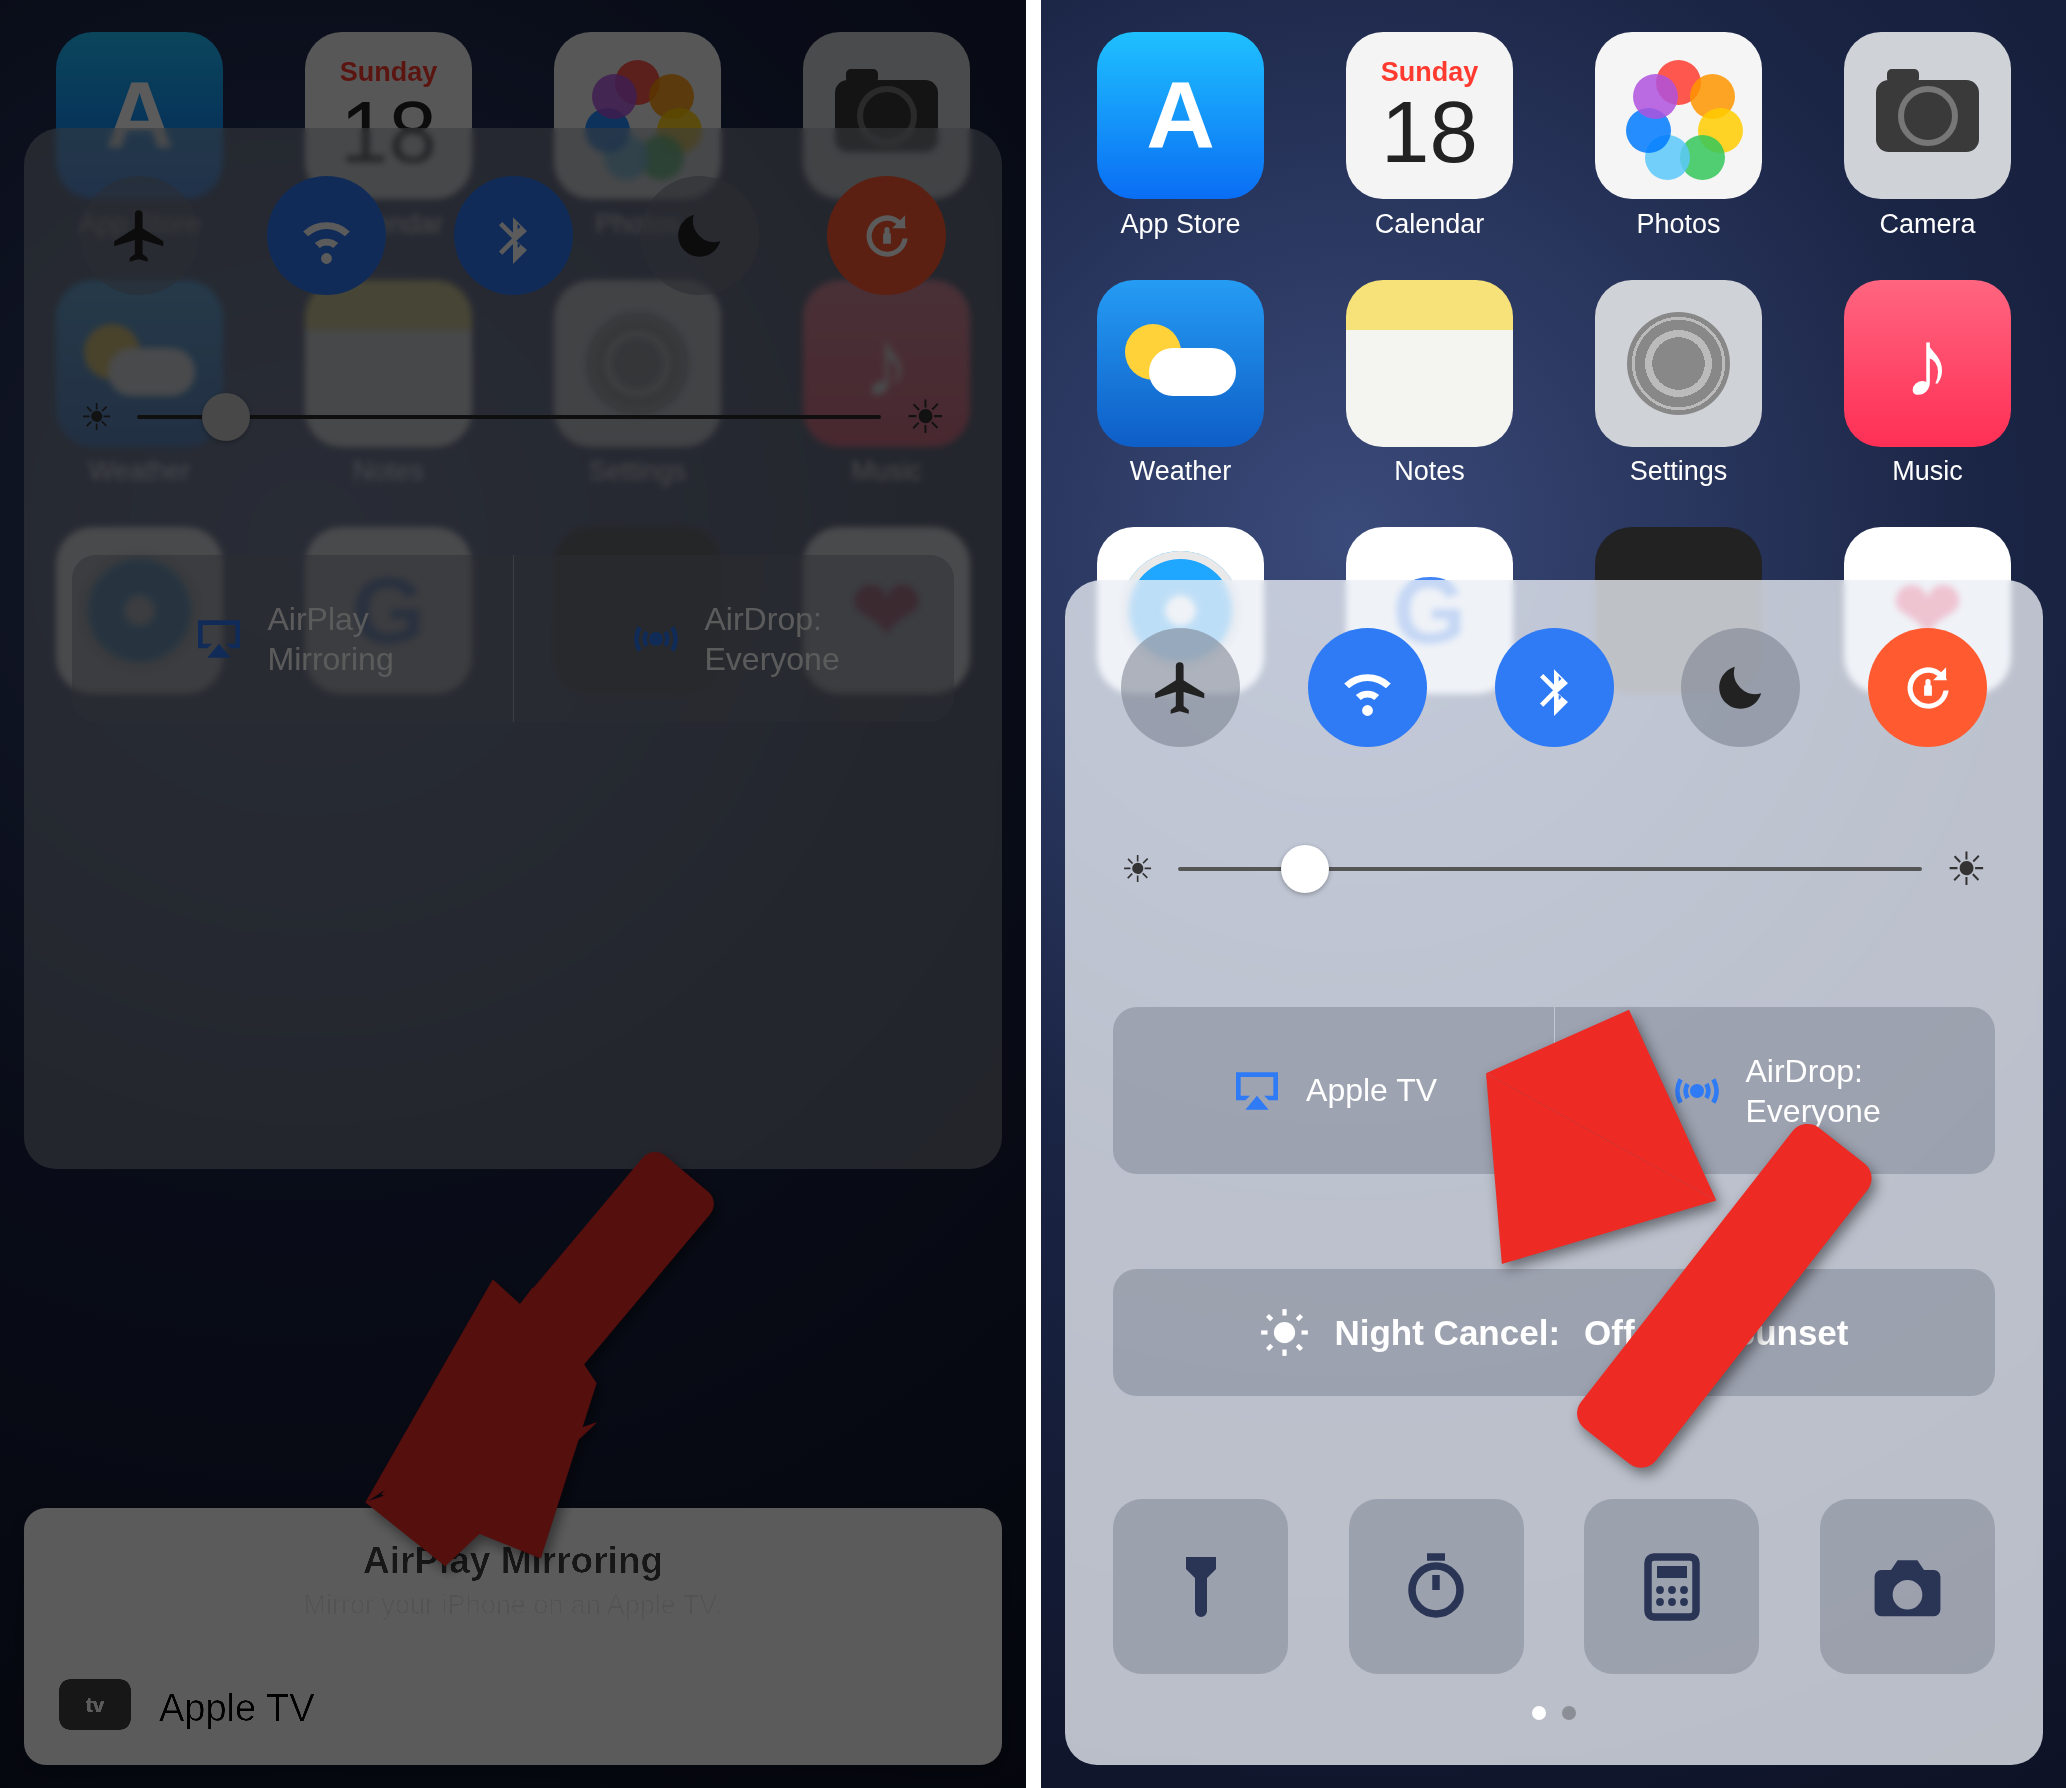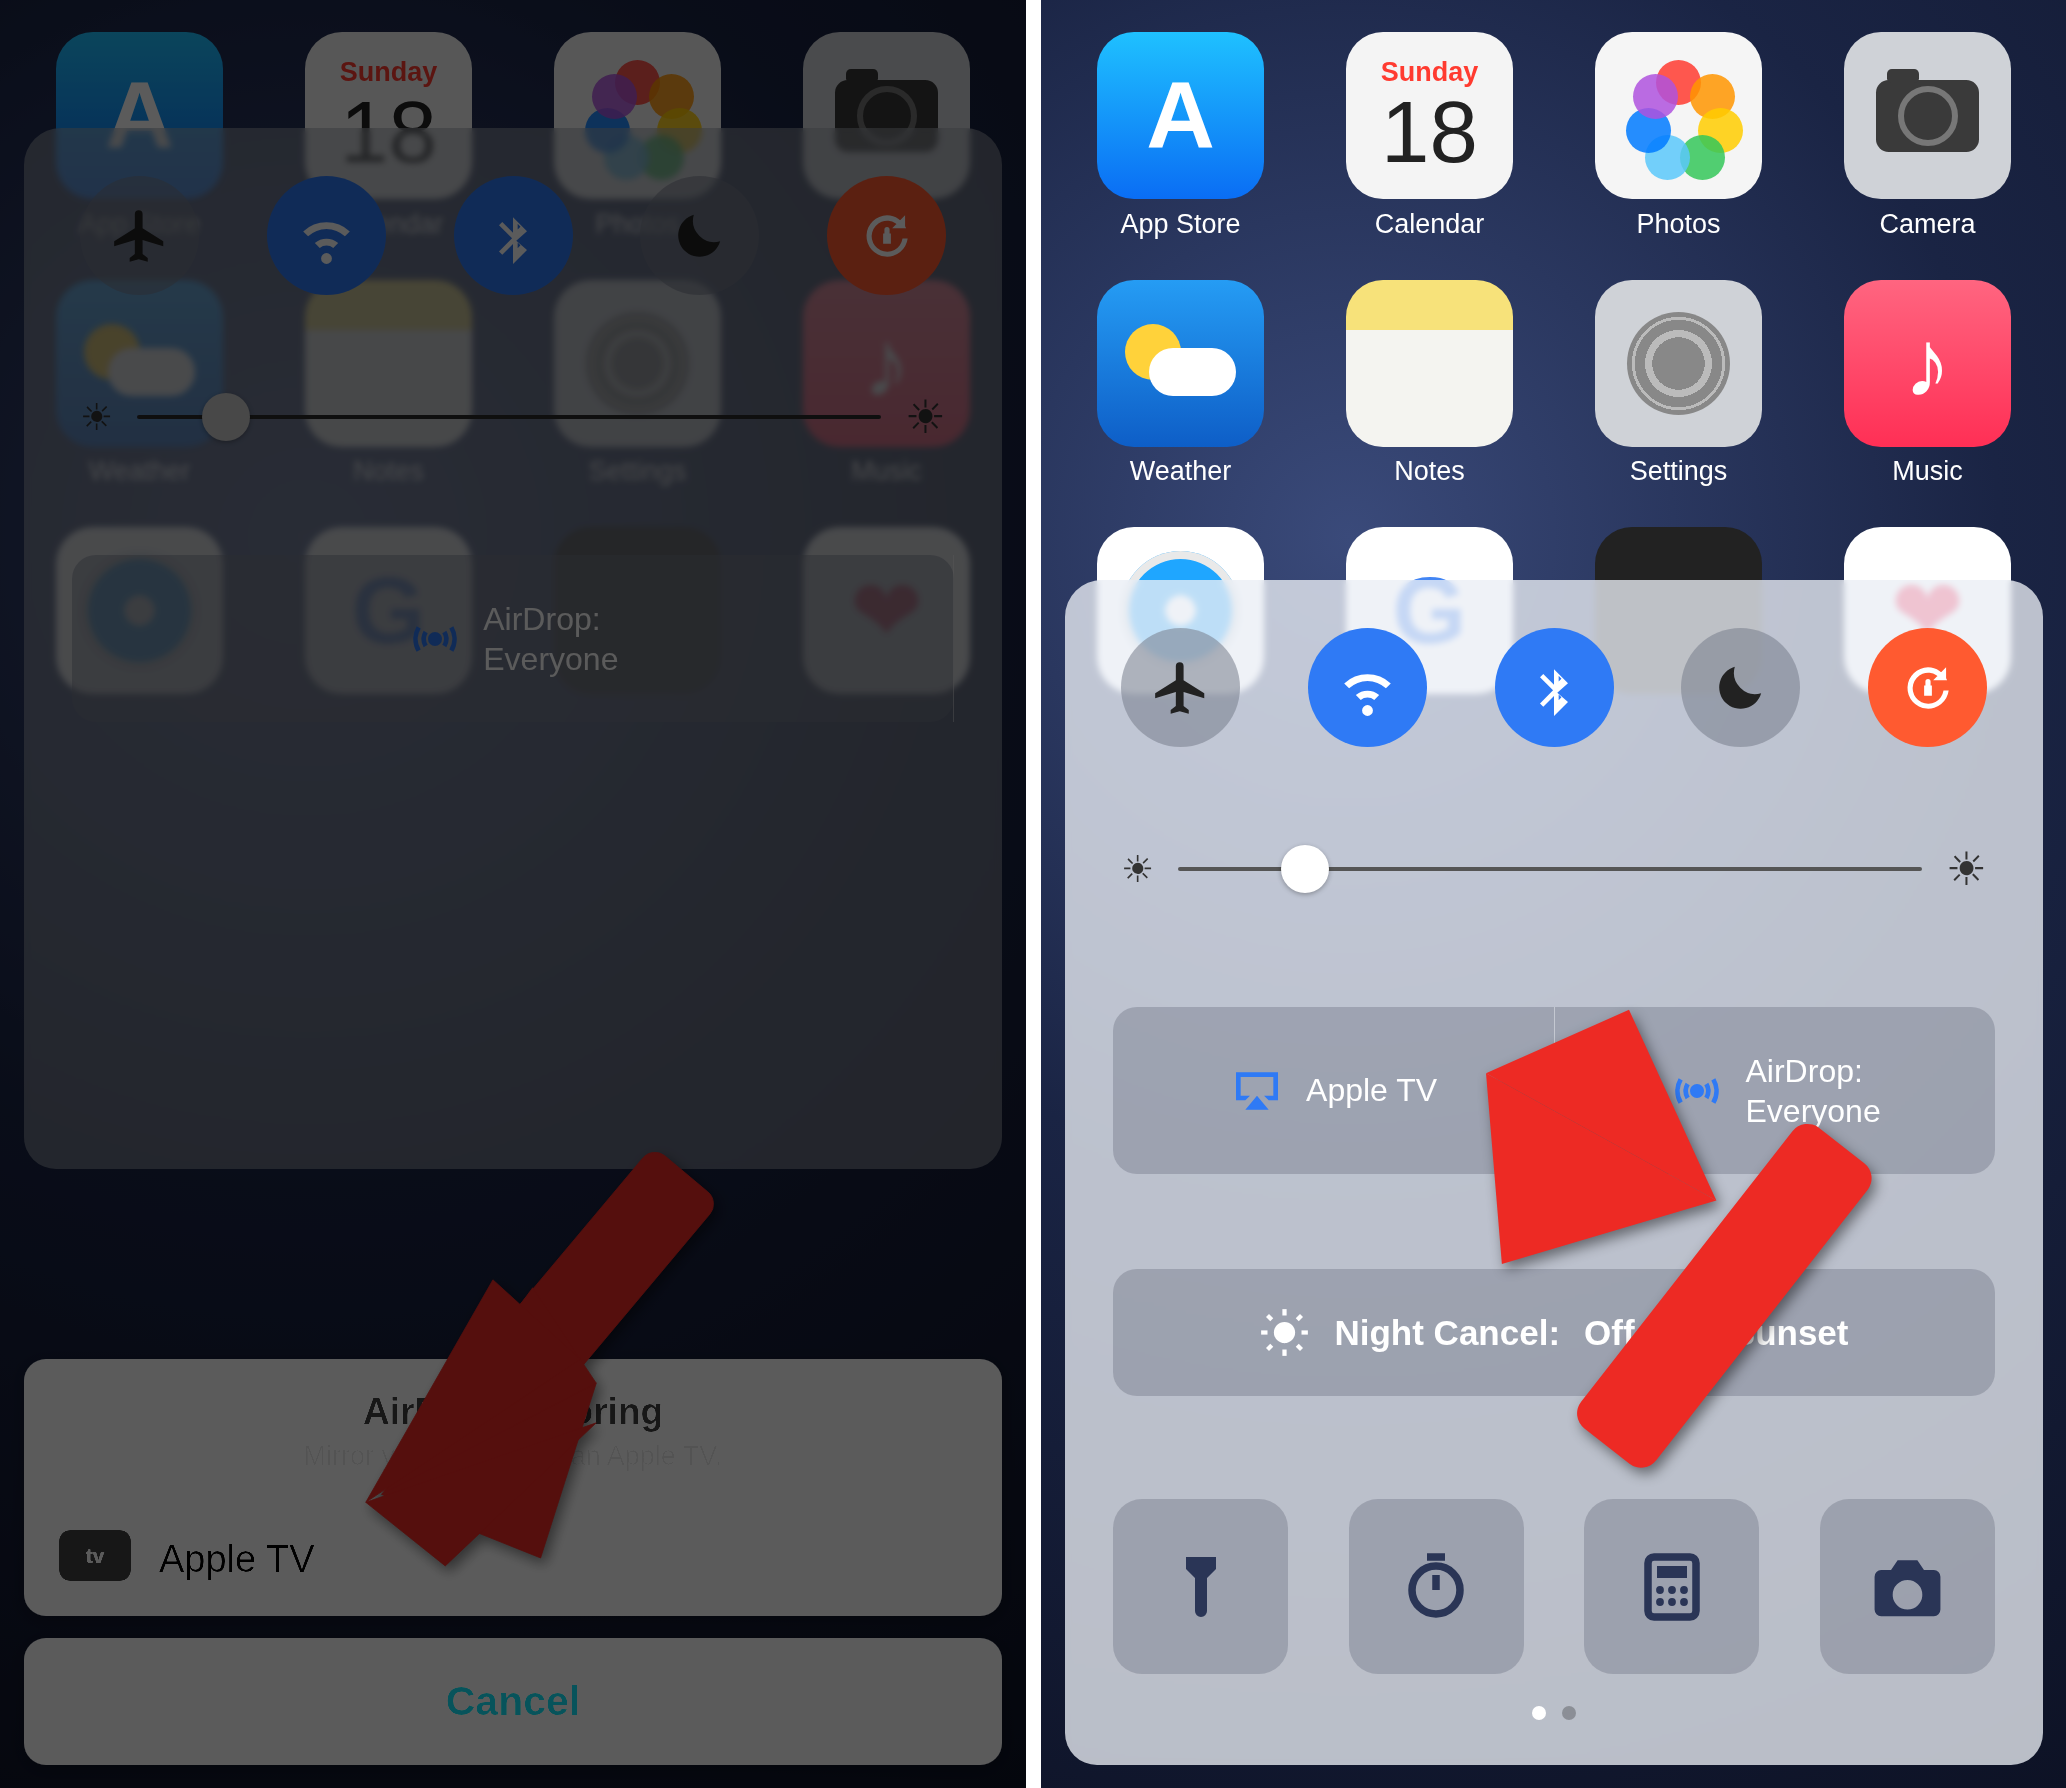--- a/index.html
+++ b/index.html
@@ -313,20 +313,31 @@
       <div class="brightness">
         <span class="sun-ico">☀︎</span>
         <div class="track">
             <div class="thumb"></div>
           </div>
         <span class="sun-ico" style="font-size:46px">☀︎</span>
       </div>
 
       <div class="tiles2">
         <div class="half">
+          <span class="ic ic-airplay">
+              <svg width="56" height="56" viewBox="0 0 24 24">
+                <path fill="currentColor" d="M3 4h18v12h-4l-2-2h4V6H5v8h4l-2 2H3V4zm9 10 5 6H7l5-6z"></path>
+              </svg>
+            </span>
+          <span class="stack">
+            <span>AirPlay</span>
+            <span>Mirroring</span>
+          </span>
+        </div>
+        <div class="half">
           <span class="ic ic-airdrop">
               <svg width="56" height="56" viewBox="0 0 24 24">
                 <circle cx="12" cy="12" r="3" fill="currentColor"></circle>
                 <path fill="none" stroke="currentColor" stroke-width="2" d="M5 17a10 10 0 0 1 0-10M19 7a10 10 0 0 1 0 10M8 15a6 6 0 0 1 0-6M16 9a6 6 0 0 1 0 6"></path>
               </svg>
             </span>
           <span class="stack">
             <span>AirDrop:</span>
             <span>Everyone</span>
           </span>
@@ -340,23 +351,20 @@
           <h3>AirPlay Mirroring</h3>
           <p>Mirror your iPhone on an Apple TV.</p>
         </div>
         <div class="row">
           <span class="atv-badge">
               <span style="font-size:17.5px"></span>
               <span>tv</span>
             </span>
           <span>Apple TV</span>
         </div>
-      </div>
-      <div class="card cancel">
-        <span>Cancel</span>
       </div>
     </div>
 
     <div class="arrow" style="left:334px; top:1081px;">
       <svg width="445" height="493" viewBox="0 0 560 620">
         <g fill="#ed2a24" stroke="#ed2a24">
           <rect x="260" y="70" width="110" height="400" rx="20" transform="rotate(40 315 270)"></rect>
           <polygon points="60,520 330,380 250,260 60,520 260,600 330,380"></polygon>
           <polygon points="40,530 310,350 200,250"></polygon>
           <polygon points="40,530 140,610 330,430"></polygon>

